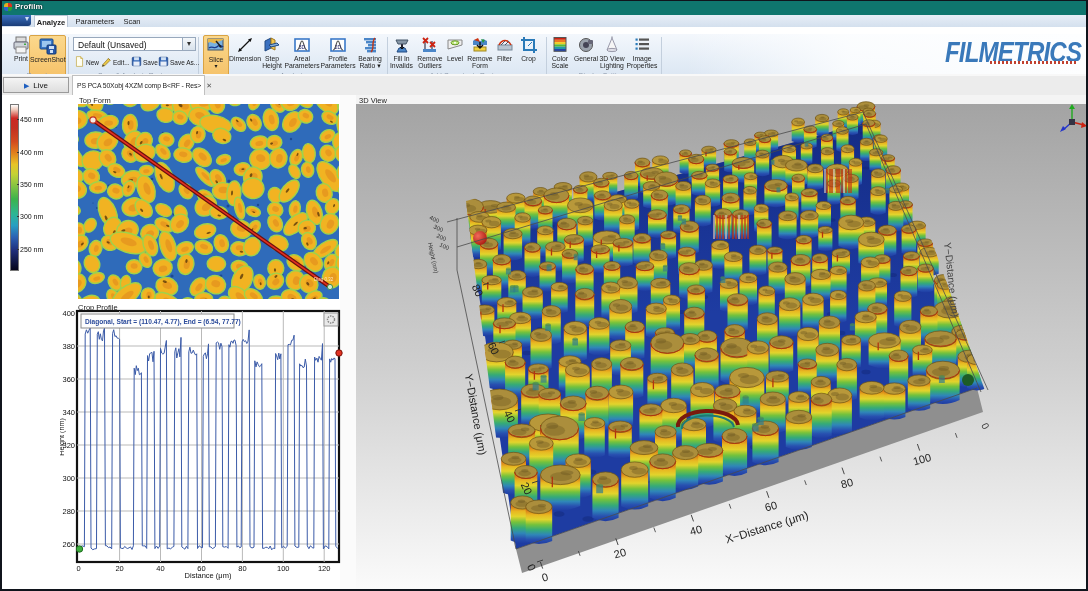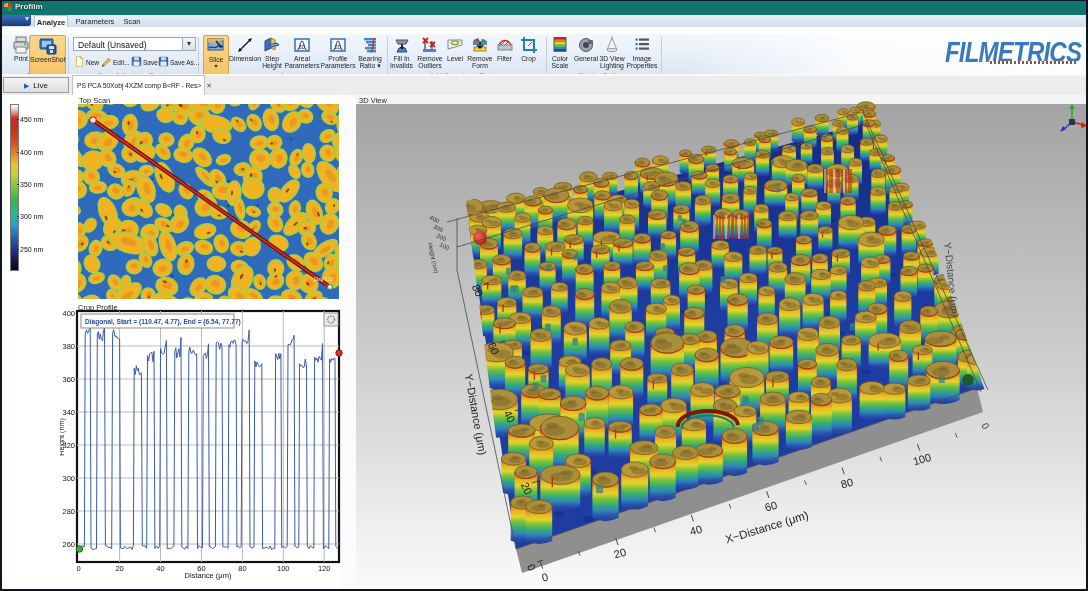--- a/index.html
+++ b/index.html
@@ -1728,21 +1728,21 @@
       <path d="M710,34 L704,37 L707,31" fill="#2233cc" stroke="none"></path>
       <rect x="713" y="24" width="6" height="6" fill="#334" stroke="none"></rect>
     </g>
   </svg>
 <div id="cscale"></div>
 <div class="cslab" style="top:116px">450 nm</div>
 <div class="cslab" style="top:149px">400 nm</div>
 <div class="cslab" style="top:181px">350 nm</div>
 <div class="cslab" style="top:213px">300 nm</div>
 <div class="cslab" style="top:246px">250 nm</div>
-<div class="plabel" style="left:79px;top:96px">Top Scan</div>
+<div class="plabel" style="left:79px;top:96px">Top Form</div>
 <svg width="261" height="195" viewBox="0 0 261 195" xmlns="http://www.w3.org/2000/svg" style="position:absolute;left:78px;top:104px">
     <rect width="261" height="195" fill="#2f6bba"></rect>
     <circle cx="85" cy="29" r="1.3" fill="#1c4a92"></circle>
     <circle cx="19" cy="104" r="1.0" fill="#1c4a92"></circle>
     <circle cx="15" cy="99" r="0.6" fill="#1c4a92"></circle>
     <circle cx="113" cy="14" r="0.7" fill="#1c4a92"></circle>
     <circle cx="111" cy="161" r="0.7" fill="#1c4a92"></circle>
     <circle cx="58" cy="122" r="1.5" fill="#1c4a92"></circle>
     <circle cx="151" cy="77" r="1.6" fill="#1c4a92"></circle>
     <circle cx="12" cy="167" r="0.9" fill="#1c4a92"></circle>

